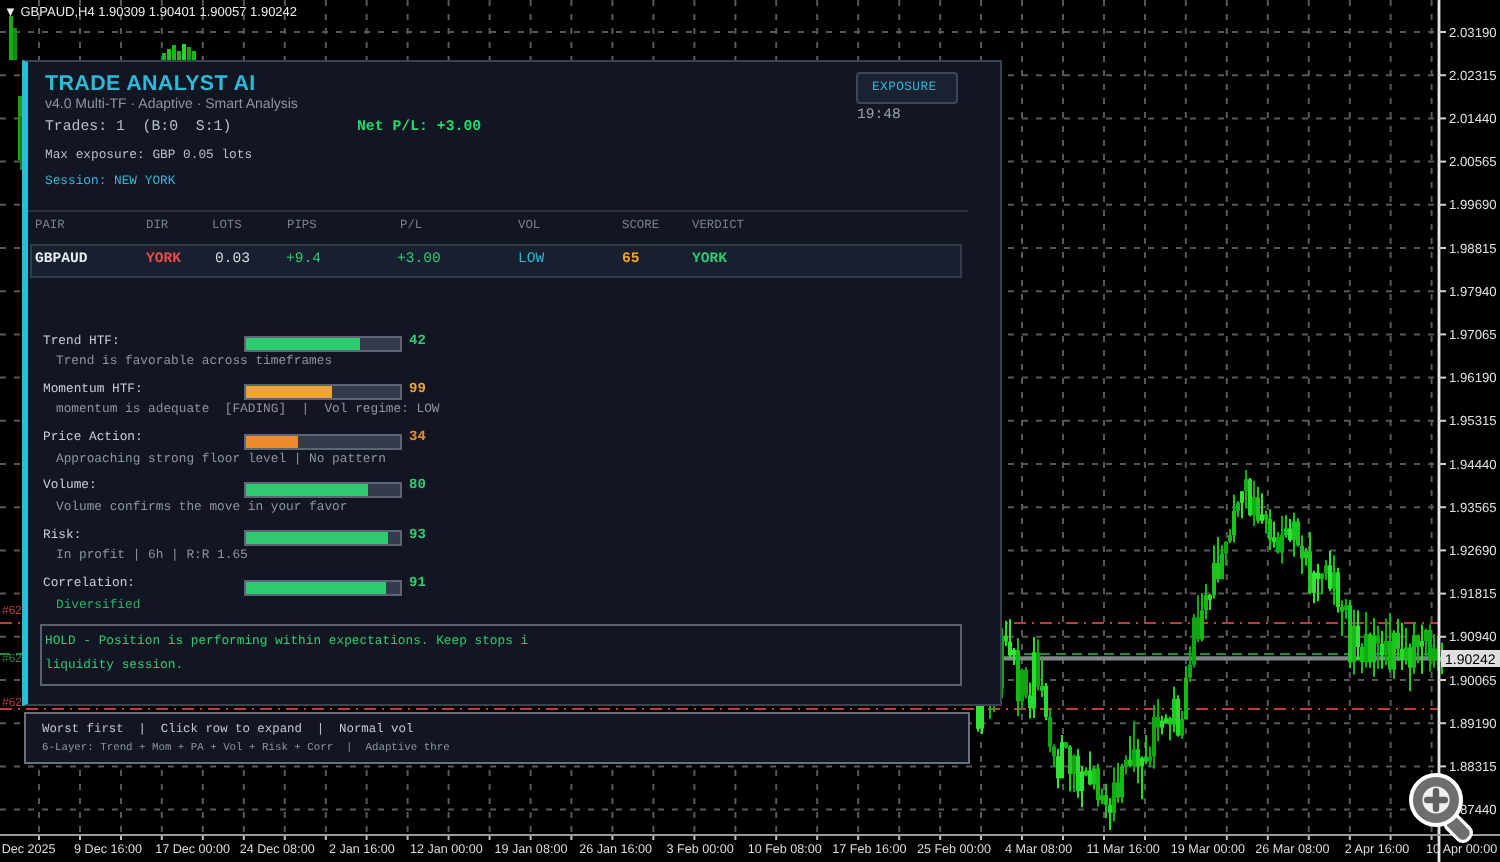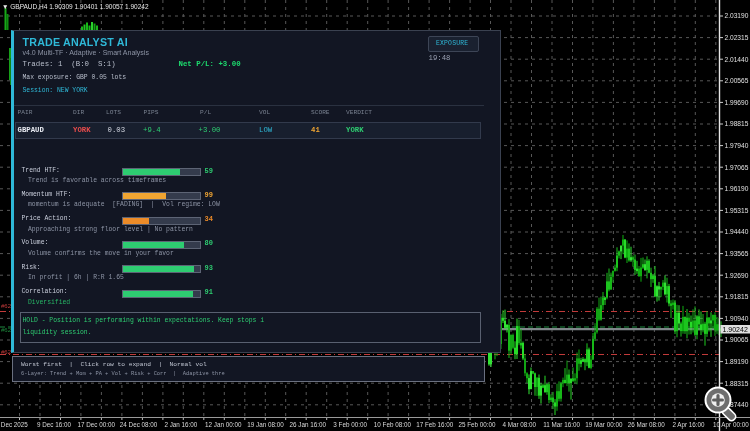--- a/index.html
+++ b/index.html
@@ -453,28 +453,28 @@
 <div class="hdr" style="left:297px;top:78px">SCORE</div>
 <div class="hdr" style="left:332px;top:78px">VERDICT</div>
 
   <div class="abs" style="left:0.5px;top:91px;width:466px;height:17px;background:#181f2e;border:1px solid #323a4c;box-sizing:border-box"></div>
 <div class="cell" style="left:3.5px;top:95px;color:#e8ebf2;font-weight:bold">GBPAUD</div>
 <div class="cell" style="left:59px;top:95px;color:#e84c4c;font-weight:bold">YORK</div>
 <div class="cell" style="left:93.5px;top:95px;color:#d4d8e2;font-weight:normal">0.03</div>
 <div class="cell" style="left:129px;top:95px;color:#2ecc71;font-weight:normal">+9.4</div>
 <div class="cell" style="left:184.5px;top:95px;color:#2ecc71;font-weight:normal">+3.00</div>
 <div class="cell" style="left:245px;top:95px;color:#2fb9d8;font-weight:normal">LOW</div>
-<div class="cell" style="left:297px;top:95px;color:#f0a532;font-weight:bold">41</div>
+<div class="cell" style="left:297px;top:95px;color:#f0a532;font-weight:bold">65</div>
 <div class="cell" style="left:332px;top:95px;color:#2ecc71;font-weight:bold">YORK</div>
 
 <div class="lbl" style="left:7.5px;top:135.5px">Trend HTF:</div>
 <div class="barbox" style="left:107.5px;top:137.0px">
         <div style="width:57.0px;height:6px;background:#2ecc71"></div>
       </div>
-<div class="val" style="left:190.5px;top:135.5px;color:#2ecc71">59</div>
+<div class="val" style="left:190.5px;top:135.5px;color:#2ecc71">42</div>
 <div class="sub" style="left:14px;top:146.0px;color:#8d94a5">Trend is favorable across timeframes</div>
 <div class="lbl" style="left:7.5px;top:159.5px">Momentum HTF:</div>
 <div class="barbox" style="left:107.5px;top:161.0px">
         <div style="width:43.9px;height:6px;background:#f0a532"></div>
       </div>
 <div class="val" style="left:190.5px;top:159.5px;color:#f0a532">99</div>
 <div class="sub" style="left:14px;top:170.0px;color:#8d94a5">momentum is adequate  [FADING]  |  Vol regime: LOW</div>
 <div class="lbl" style="left:7.5px;top:184.0px">Price Action:</div>
 <div class="barbox" style="left:107.5px;top:185.5px">
         <div style="width:26.2px;height:6px;background:#ec8b28"></div>

